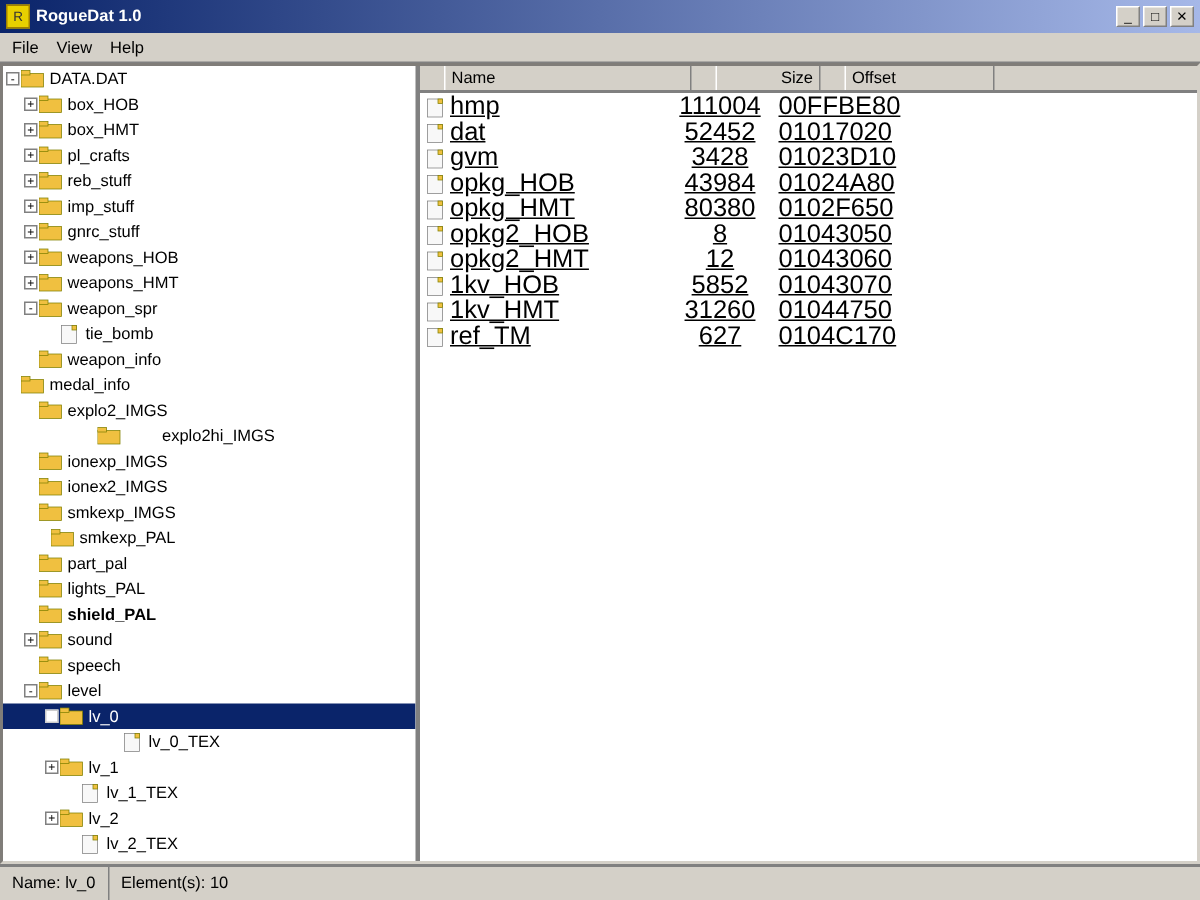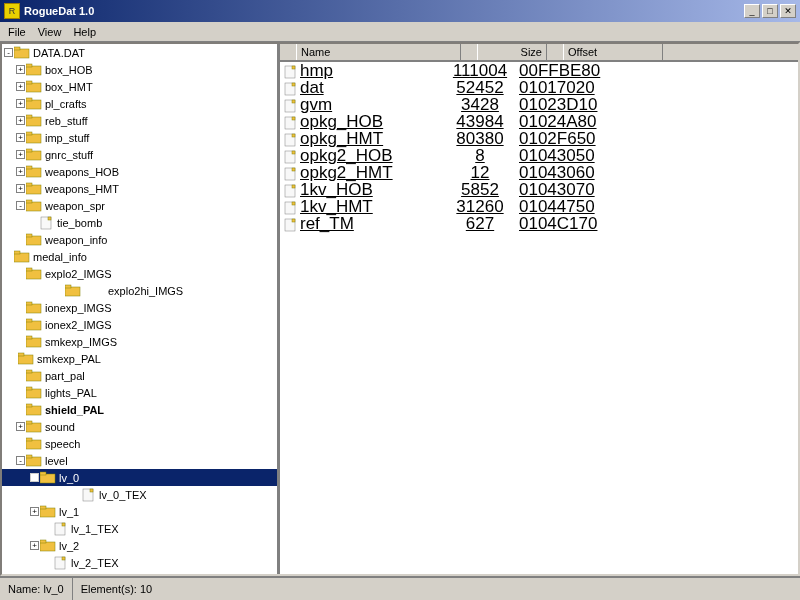--- a/index.html
+++ b/index.html
@@ -449,21 +449,21 @@
         <span class="expand-placeholder"></span>
         <span class="folder-icon">
           <svg viewBox="0 0 16 13">
               <rect x="0" y="3" width="15" height="9" fill="#f0c040" stroke="#808000" stroke-width="0.5"></rect>
               <rect x="0" y="1" width="6" height="3" fill="#f0c040" stroke="#808000" stroke-width="0.5"></rect>
             </svg>
         </span>
         <span>smkexp_IMGS</span>
       </div>
 
-      <div class="tree-item" style="padding-left:6px;">
+      <div class="tree-item" style="padding-left:22px;">
         <span class="expand-placeholder"></span>
         <span class="folder-icon">
           <svg viewBox="0 0 16 13">
               <rect x="0" y="3" width="15" height="9" fill="#f0c040" stroke="#808000" stroke-width="0.5"></rect>
               <rect x="0" y="1" width="6" height="3" fill="#f0c040" stroke="#808000" stroke-width="0.5"></rect>
             </svg>
         </span>
         <span>smkexp_PAL</span>
       </div>
 

